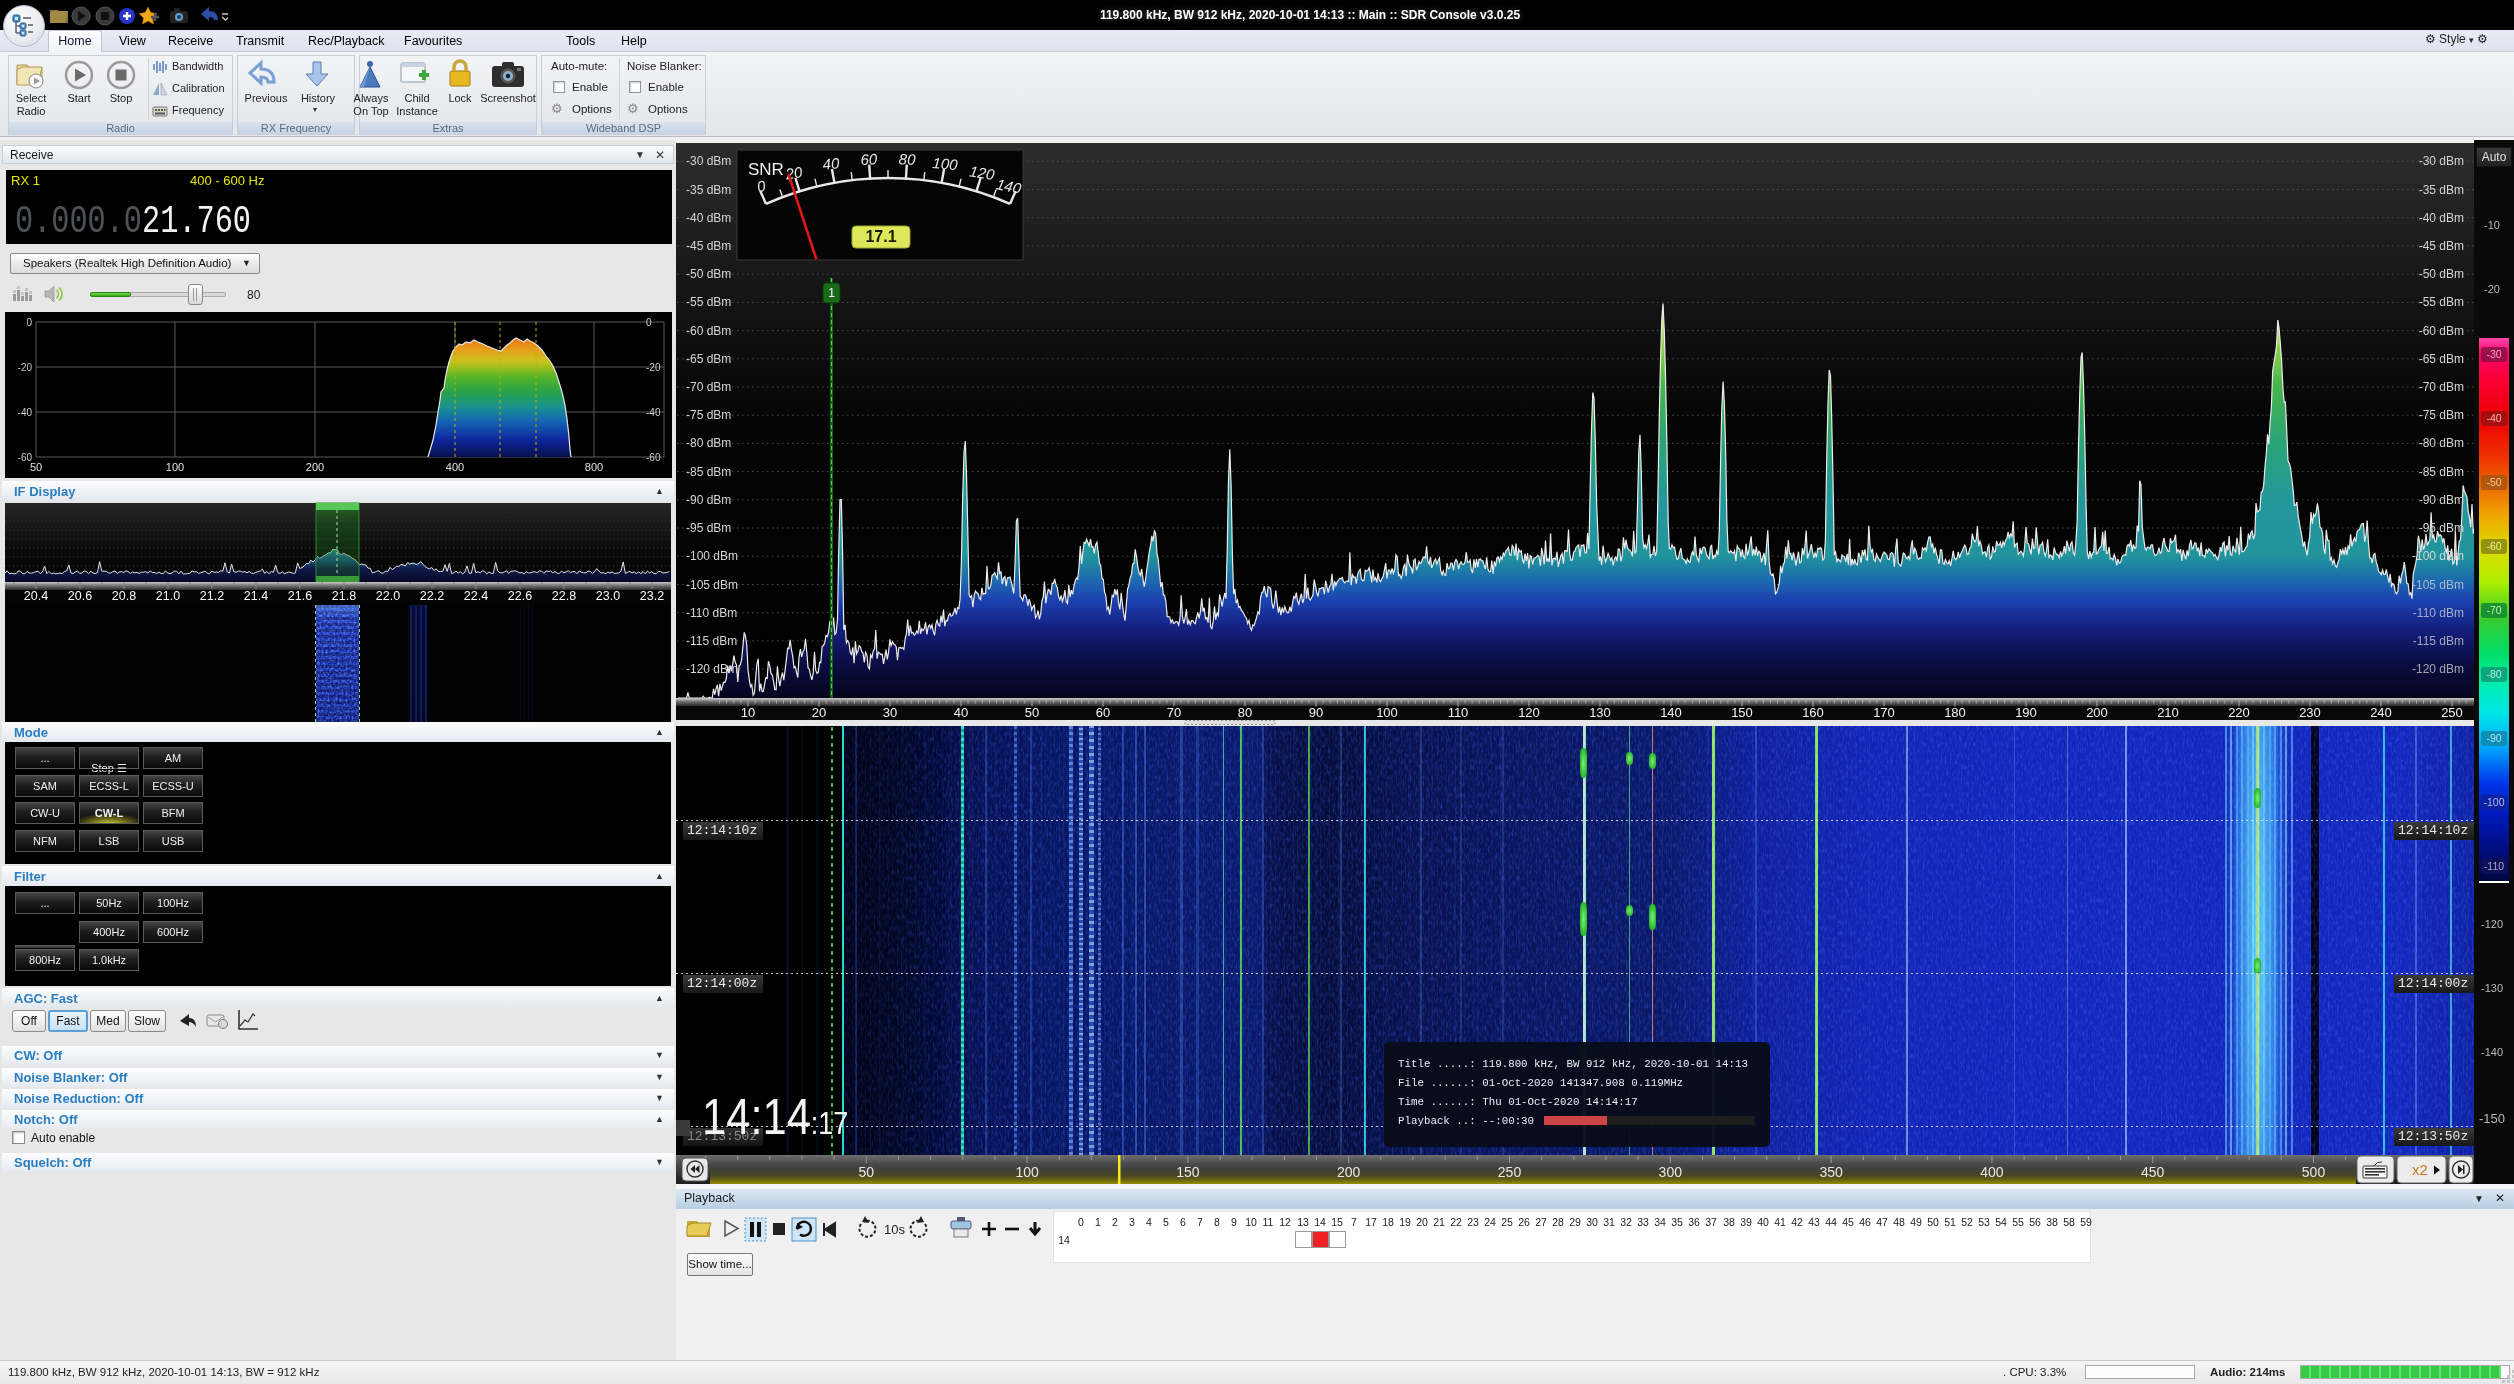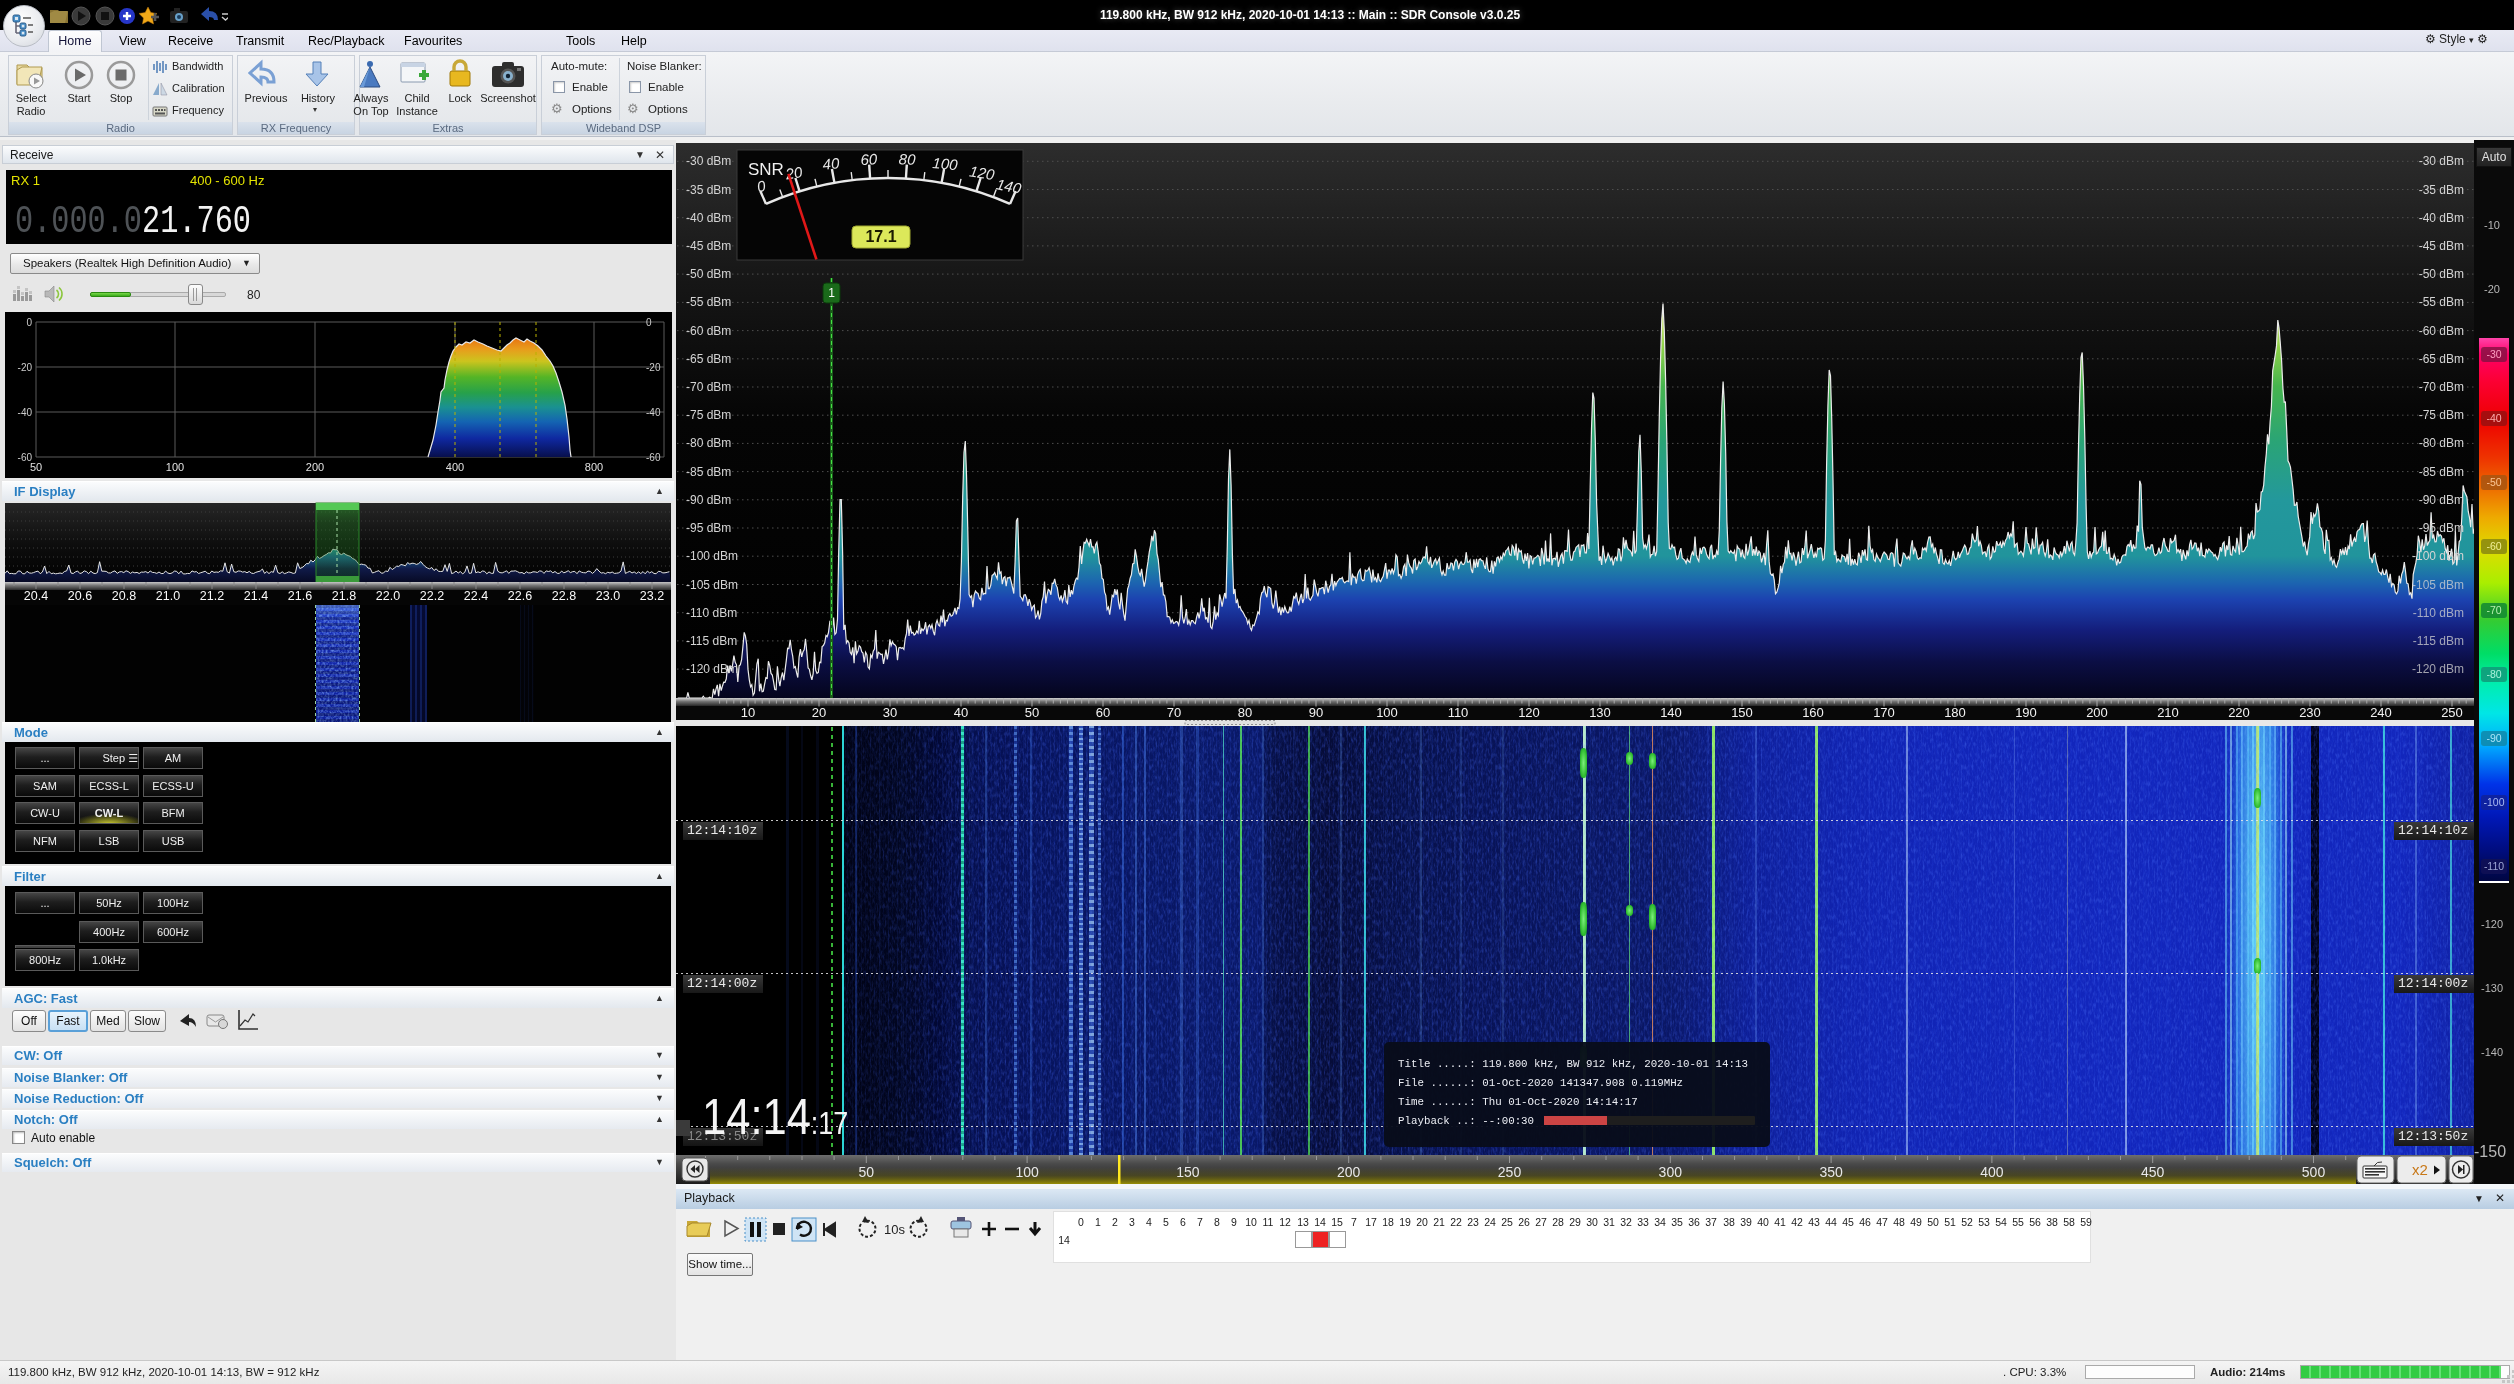--- a/index.html
+++ b/index.html
@@ -362,21 +362,21 @@
 <div class="abs" style="left:316px;top:605px;width:43px;height:117px;background:linear-gradient(rgba(140,190,255,0.35),rgba(0,0,0,0) 14px),repeating-linear-gradient(0deg, rgba(0,0,30,0.28) 0 3px, transparent 3px 6px);"></div>
 <div class="abs" style="left:315px;top:605px;width:1px;height:117px;background:repeating-linear-gradient(0deg,#9ad0a0 0 3px,transparent 3px 6px);"></div>
 <div class="abs" style="left:359px;top:605px;width:1px;height:117px;background:repeating-linear-gradient(0deg,#9ad0a0 0 3px,transparent 3px 6px);"></div>
 <div class="abs" style="left:410px;top:605px;width:17px;height:117px;opacity:0.55;background:
  repeating-linear-gradient(90deg, rgba(40,80,220,0.55) 0 2px, rgba(5,10,60,0.4) 2px 5px),linear-gradient(#0c1870,#081048);"></div>
 <div class="abs" style="left:520px;top:605px;width:14px;height:117px;opacity:0.22;background:repeating-linear-gradient(90deg, rgba(40,80,220,0.5) 0 1px, rgba(5,10,60,0.4) 1px 4px);"></div>
 
 <div class="abs" style="left:2px;top:722px;width:672px;height:20px;background:linear-gradient(#fbfcfd,#e3e8ee);border-top:1px solid #fff;font-size:13px;font-weight:bold;color:#2a7fc2;padding:2px 0 0 12px;">Mode<span style="position:absolute;right:10px;top:4px;font-size:9px;color:#333;">▲</span></div>
 <div class="abs" style="left:5px;top:742px;width:666px;height:122px;background:#000;"></div>
 <div class="abs" style="left:15px;top:747.0px;width:60px;height:22px;background:linear-gradient(#454545,#1e1e1e 45%,#0a0a0a);border:1px solid #5a5a5a;outline:1px solid #000;color:#f0f0f0;font-size:11px;text-align:center;padding-top:4px;">...</div>
-<div class="abs" style="left:79px;top:747.0px;width:60px;height:22px;background:linear-gradient(#454545,#1e1e1e 45%,#0a0a0a);border:1px solid #5a5a5a;outline:1px solid #000;color:#f0f0f0;font-size:11px;text-align:right;padding-top:4px;">Step ☰</div>
+<div class="abs" style="left:79px;top:747.0px;width:60px;height:22px;background:linear-gradient(#454545,#1e1e1e 45%,#0a0a0a);border:1px solid #5a5a5a;outline:1px solid #000;color:#f0f0f0;font-size:11px;text-align:center;padding-top:14px;">Step ☰</div>
 <div class="abs" style="left:143px;top:747.0px;width:60px;height:22px;background:linear-gradient(#454545,#1e1e1e 45%,#0a0a0a);border:1px solid #5a5a5a;outline:1px solid #000;color:#f0f0f0;font-size:11px;text-align:center;padding-top:4px;">AM</div>
 <div class="abs" style="left:15px;top:774.5px;width:60px;height:22px;background:linear-gradient(#454545,#1e1e1e 45%,#0a0a0a);border:1px solid #5a5a5a;outline:1px solid #000;color:#f0f0f0;font-size:11px;text-align:center;padding-top:4px;">SAM</div>
 <div class="abs" style="left:79px;top:774.5px;width:60px;height:22px;background:linear-gradient(#454545,#1e1e1e 45%,#0a0a0a);border:1px solid #5a5a5a;outline:1px solid #000;color:#f0f0f0;font-size:11px;text-align:center;padding-top:4px;">ECSS-L</div>
 <div class="abs" style="left:143px;top:774.5px;width:60px;height:22px;background:linear-gradient(#454545,#1e1e1e 45%,#0a0a0a);border:1px solid #5a5a5a;outline:1px solid #000;color:#f0f0f0;font-size:11px;text-align:center;padding-top:4px;">ECSS-U</div>
 <div class="abs" style="left:15px;top:802.0px;width:60px;height:22px;background:linear-gradient(#454545,#1e1e1e 45%,#0a0a0a);border:1px solid #5a5a5a;outline:1px solid #000;color:#f0f0f0;font-size:11px;text-align:center;padding-top:4px;">CW-U</div>
 <div class="abs" style="left:79px;top:802.0px;width:60px;height:22px;background:radial-gradient(ellipse 85% 70% at 50% 106%, rgba(222,222,55,0.95), rgba(140,140,25,0.35) 58%, transparent 76%), linear-gradient(#454545,#1e1e1e 45%,#0a0a0a);font-weight:bold;border:1px solid #5a5a5a;outline:1px solid #000;color:#f0f0f0;font-size:11px;text-align:center;padding-top:4px;">CW-L</div>
 <div class="abs" style="left:143px;top:802.0px;width:60px;height:22px;background:linear-gradient(#454545,#1e1e1e 45%,#0a0a0a);border:1px solid #5a5a5a;outline:1px solid #000;color:#f0f0f0;font-size:11px;text-align:center;padding-top:4px;">BFM</div>
 <div class="abs" style="left:15px;top:829.5px;width:60px;height:22px;background:linear-gradient(#454545,#1e1e1e 45%,#0a0a0a);border:1px solid #5a5a5a;outline:1px solid #000;color:#f0f0f0;font-size:11px;text-align:center;padding-top:4px;">NFM</div>
 <div class="abs" style="left:79px;top:829.5px;width:60px;height:22px;background:linear-gradient(#454545,#1e1e1e 45%,#0a0a0a);border:1px solid #5a5a5a;outline:1px solid #000;color:#f0f0f0;font-size:11px;text-align:center;padding-top:4px;">LSB</div>
 <div class="abs" style="left:143px;top:829.5px;width:60px;height:22px;background:linear-gradient(#454545,#1e1e1e 45%,#0a0a0a);border:1px solid #5a5a5a;outline:1px solid #000;color:#f0f0f0;font-size:11px;text-align:center;padding-top:4px;">USB</div>
@@ -1038,21 +1038,21 @@
 <div class="abs" style="left:2481px;top:475px;width:26px;height:15px;background:#a85511;opacity:0.85;border-radius:3px;color:#ffd8b0;font-size:10.5px;text-align:center;padding-top:1px;">-50</div>
 <div class="abs" style="left:2481px;top:539px;width:26px;height:15px;background:#888811;opacity:0.85;border-radius:3px;color:#f4f4b0;font-size:10.5px;text-align:center;padding-top:1px;">-60</div>
 <div class="abs" style="left:2481px;top:603px;width:26px;height:15px;background:#118833;opacity:0.85;border-radius:3px;color:#c8f4c8;font-size:10.5px;text-align:center;padding-top:1px;">-70</div>
 <div class="abs" style="left:2481px;top:667px;width:26px;height:15px;background:#11997a;opacity:0.85;border-radius:3px;color:#c8f4e8;font-size:10.5px;text-align:center;padding-top:1px;">-80</div>
 <div class="abs" style="left:2481px;top:731px;width:26px;height:15px;background:#1188aa;opacity:0.85;border-radius:3px;color:#c8ecf8;font-size:10.5px;text-align:center;padding-top:1px;">-90</div>
 <div class="abs" style="left:2481px;top:795px;width:26px;height:15px;background:#112299;opacity:0.85;border-radius:3px;color:#c8d4f8;font-size:10.5px;text-align:center;padding-top:1px;">-100</div>
 <div class="abs" style="left:2481px;top:859px;width:26px;height:15px;background:#111155;opacity:0.85;border-radius:3px;color:#b8c0e8;font-size:10.5px;text-align:center;padding-top:1px;">-110</div>
 <div class="abs" style="left:2474px;top:918px;width:36px;color:#b8b8b8;font-size:11px;text-align:center;">-120</div>
 <div class="abs" style="left:2474px;top:982px;width:36px;color:#b8b8b8;font-size:11px;text-align:center;">-130</div>
 <div class="abs" style="left:2474px;top:1046px;width:36px;color:#b8b8b8;font-size:11px;text-align:center;">-140</div>
-<div class="abs" style="left:2474px;top:1111px;width:36px;color:#b8b8b8;font-size:16px;text-align:left;margin-top:32px;">-150</div>
+<div class="abs" style="left:2474px;top:1111px;width:36px;color:#b8b8b8;font-size:13px;text-align:center;">-150</div>
 
 <div class="abs" style="left:676px;top:1184px;width:1838px;height:5px;background:#f4f7fa;"></div>
 <div class="abs" style="left:676px;top:1189px;width:1838px;height:20px;background:linear-gradient(#dce8f4,#b8cde2);font-size:12.5px;color:#1a1a1a;padding:2px 0 0 8px;">Playback
  <span style="position:absolute;right:30px;top:4px;font-size:10px;color:#222;">▼</span>
  <span style="position:absolute;right:9px;top:2px;font-size:12px;color:#222;">✕</span></div>
 <div class="abs" style="left:676px;top:1209px;width:1838px;height:146px;background:#f0f0f0;"></div>
 <svg class="abs" style="left:684px;top:1213px;" width="370" height="32" viewBox="0 0 370 32">
  <path d="M3 8 h10 l3 3 h10 v13 h-23 z" fill="#c8a838"></path>
     <path d="M3 13 l5 -3 h19 l-4 13 h-20 z" fill="#e8cc58" stroke="#a8882a"></path>
  <path d="M41 8 l13 7.5 -13 7.5 z" fill="none" stroke="#555" stroke-width="1.5"></path>

